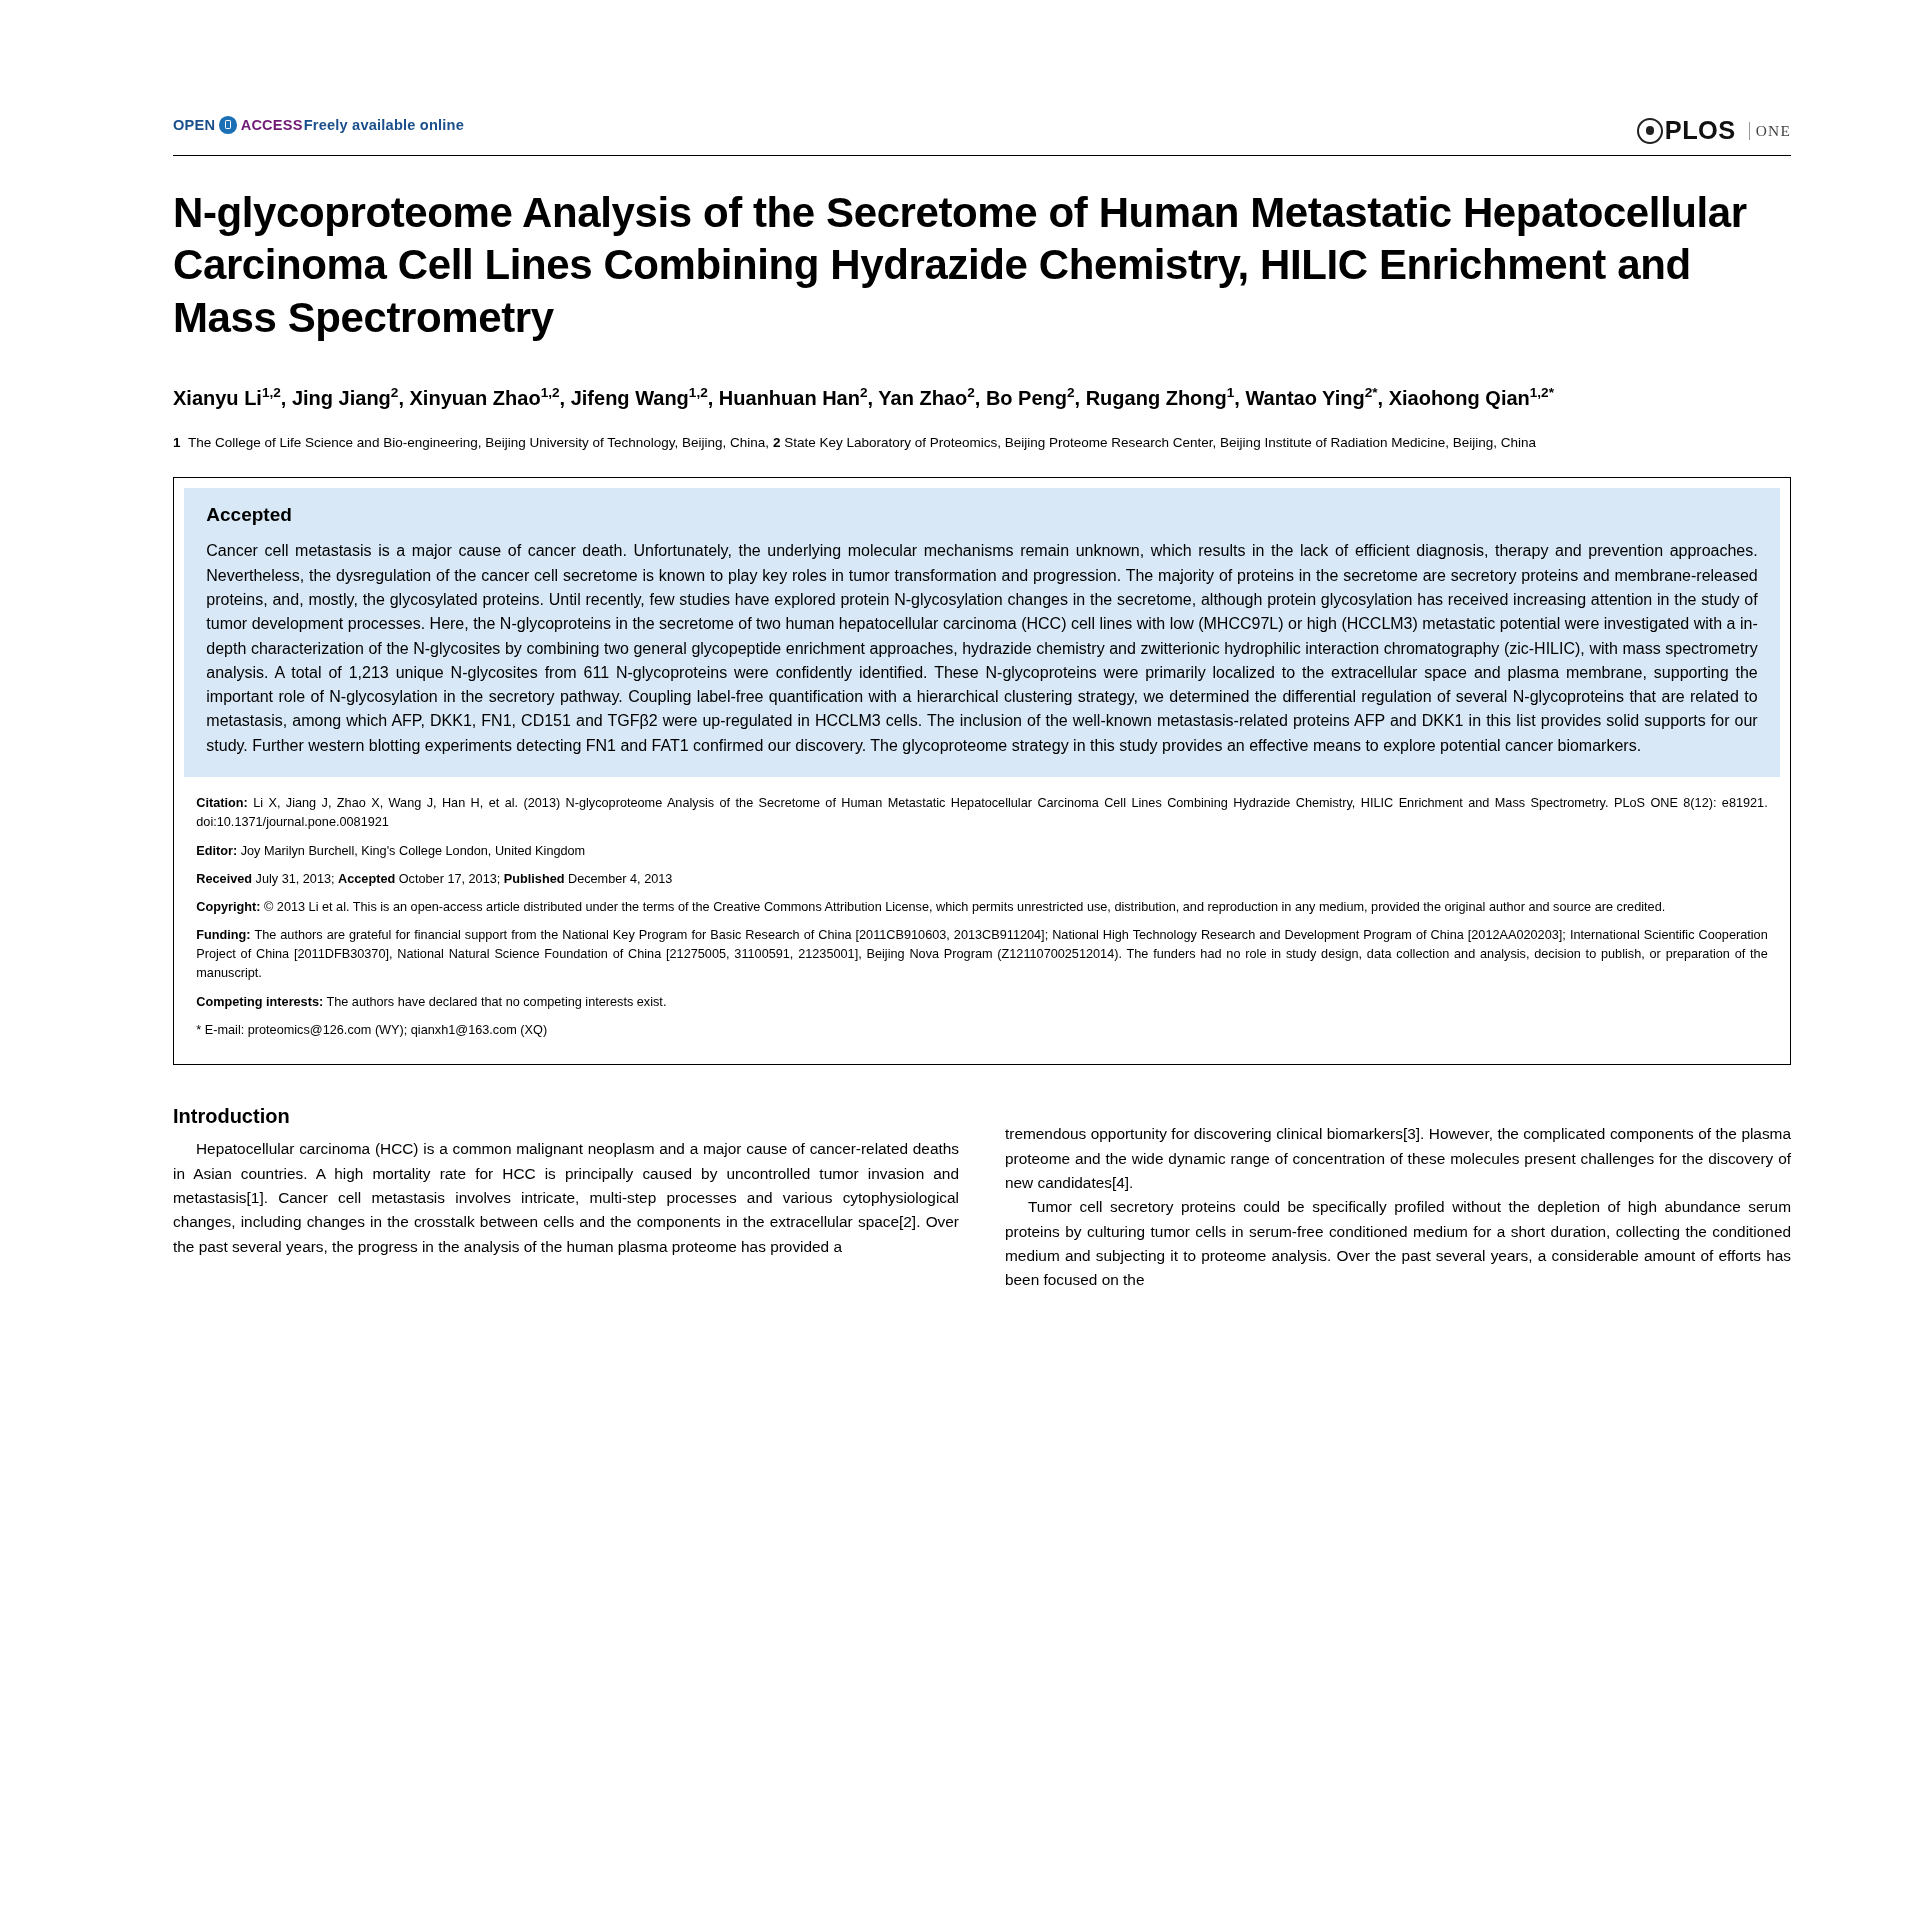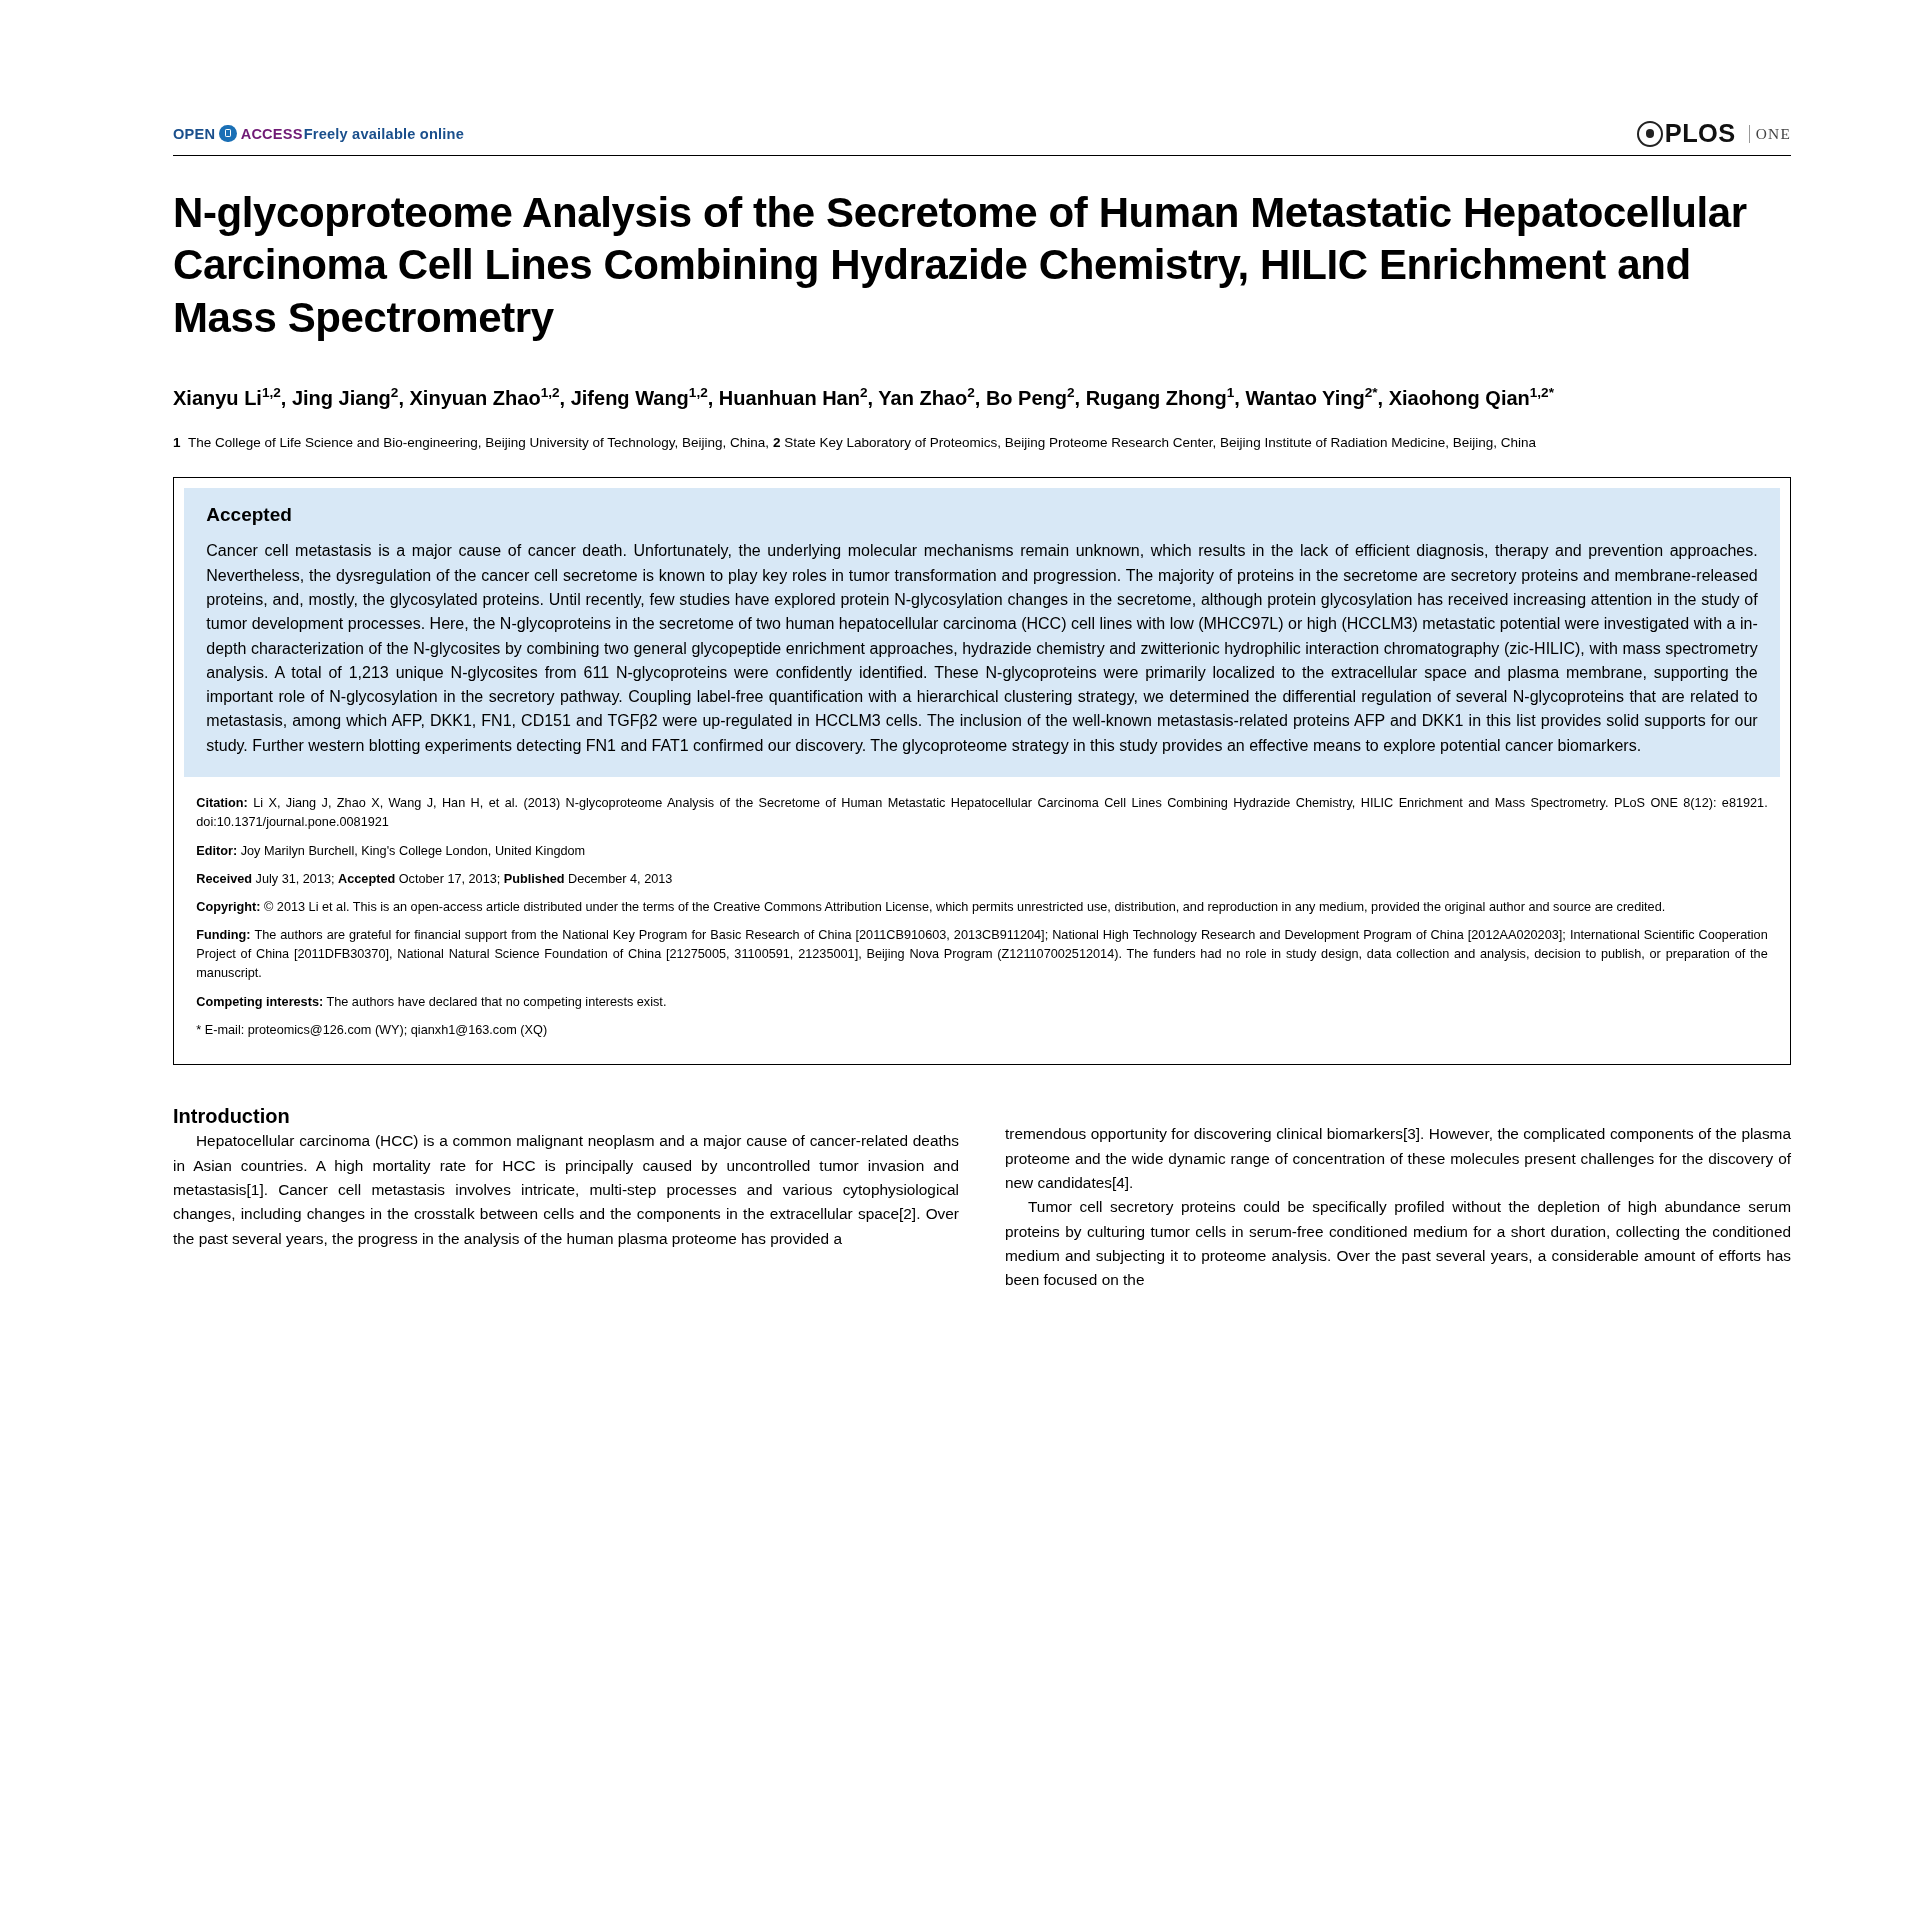--- a/index.html
+++ b/index.html
@@ -26,21 +26,21 @@
   .content {
     position: absolute;
     left: 173px;
     top: 116px;
     width: 1618px;
   }
 
   
   .topbar {
     display: flex;
-    align-items: center;
+    align-items: flex-start;
     justify-content: space-between;
     height: 35px;
   }
   .oa {
     display: flex;
     align-items: center;
     font-size: 14.6px;
     font-weight: bold;
     letter-spacing: 0.2px;
   }
@@ -183,21 +183,21 @@
     margin-top: 40px;
     display: flex;
     gap: 46px;
   }
   .col {
     width: 786px;
   }
   .section-head {
     font-size: 20px;
     font-weight: bold;
-    margin-bottom: 1px;
+    margin-bottom: 9px;
   }
   .para {
     font-size: 15.4px;
     line-height: 1.58;
     text-align: justify;
     margin: 0;
     text-indent: 23px;
   }
   .para.noindent { text-indent: 0; margin-top: 17px; }
 </style>

